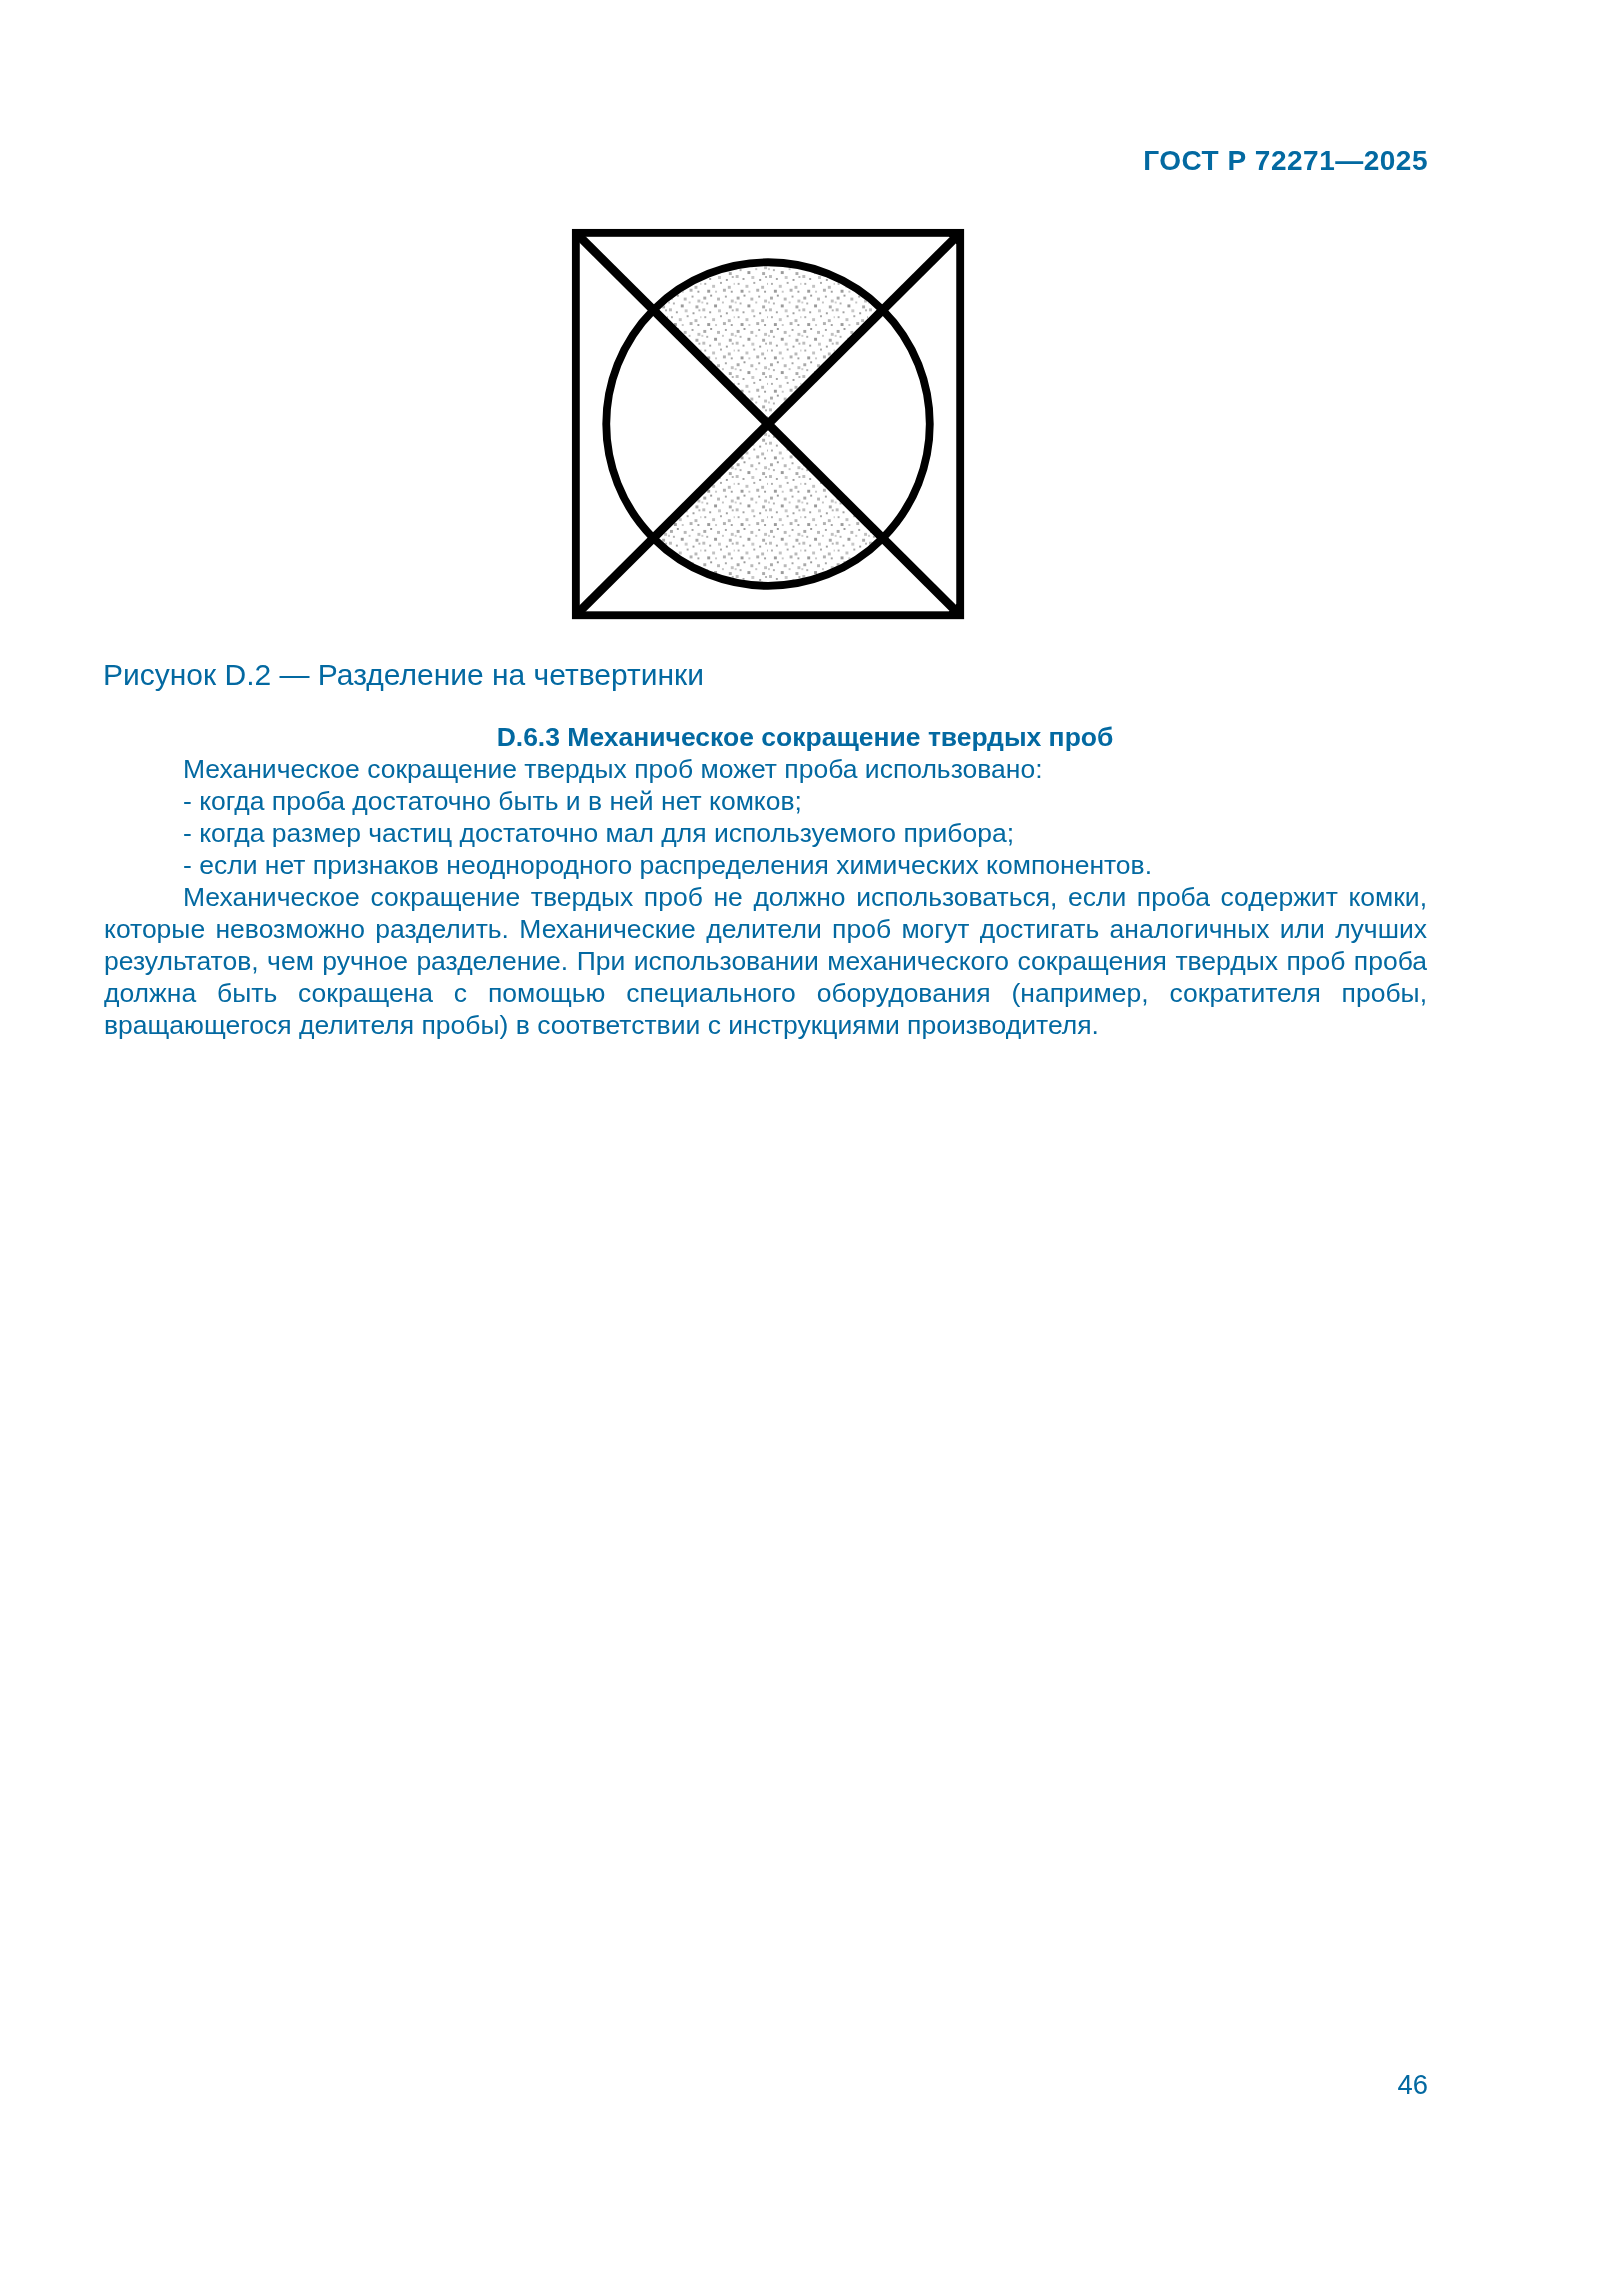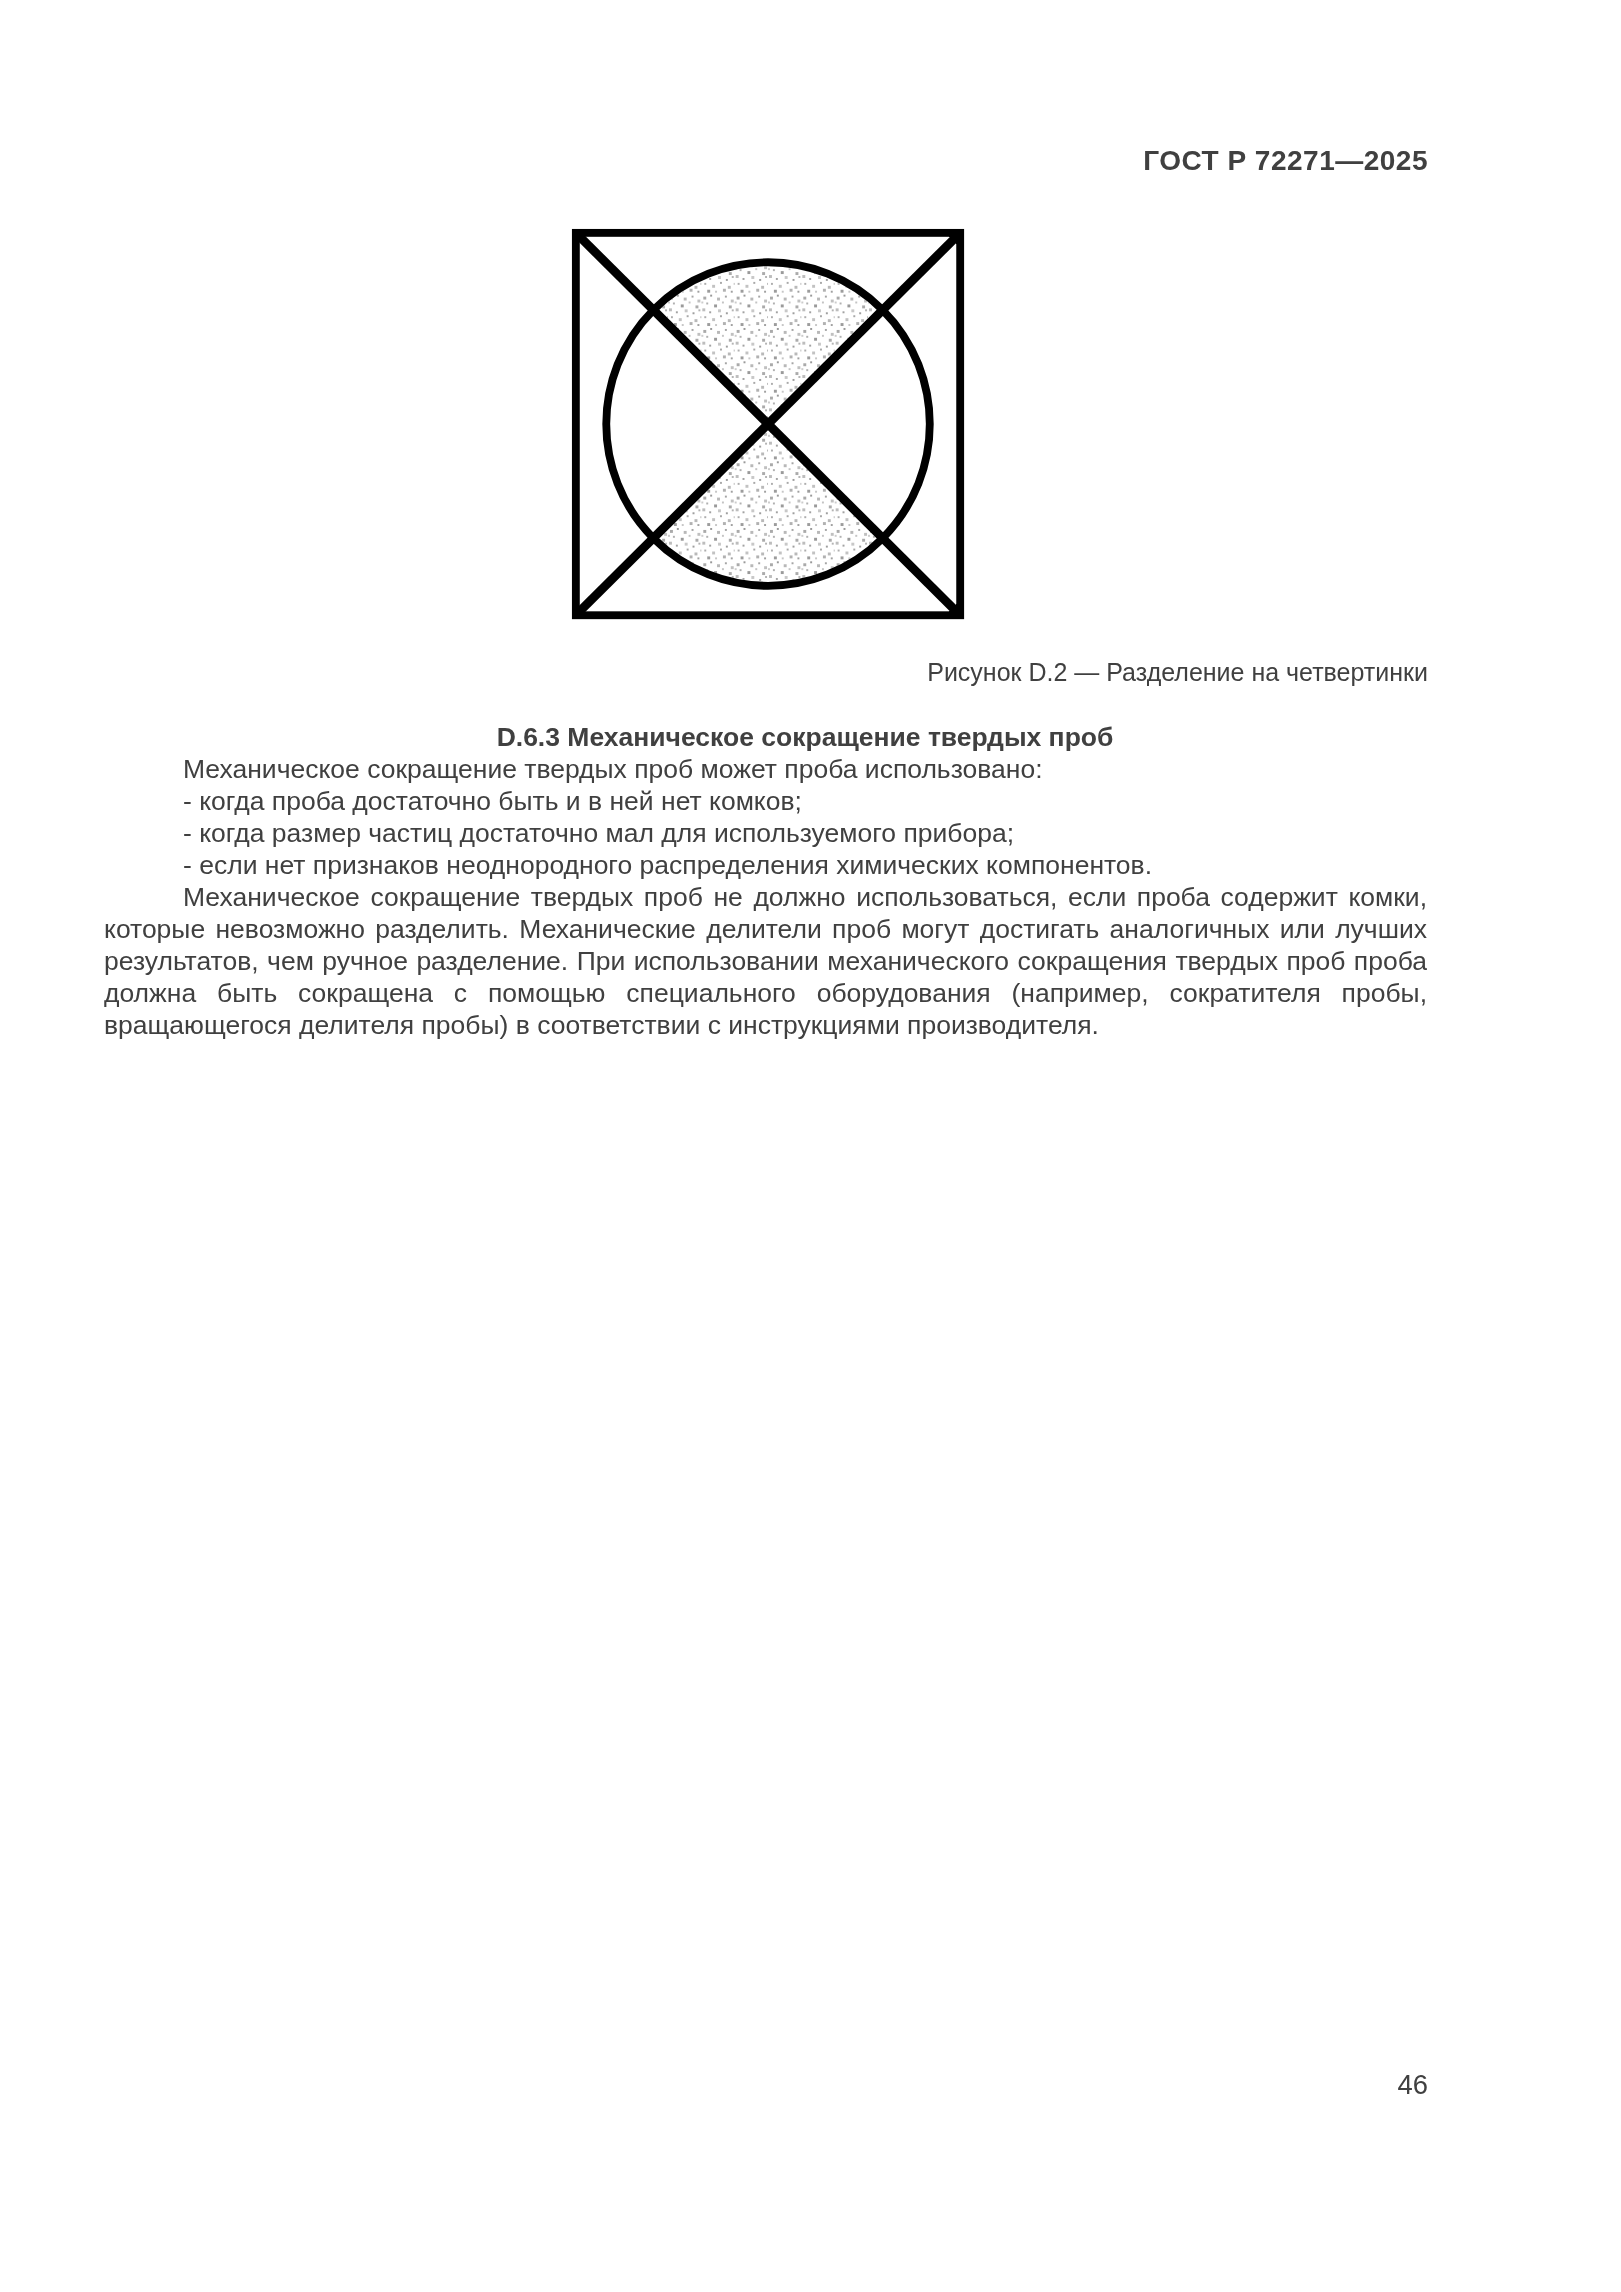--- a/index.html
+++ b/index.html
@@ -4,21 +4,21 @@
 <style>
   * { margin: 0; padding: 0; box-sizing: border-box; }
   html, body { background: #e8e8e8; }
   .page {
     position: relative;
     width: 1621px;
     height: 2293px;
     margin: 0 auto;
     background: #ffffff;
     font-family: "Liberation Sans", "DejaVu Sans", sans-serif;
-    color: #404040;
+    color: #0369a1;
     overflow: hidden;
   }
   .header-line {
     position: absolute;
     top: 145px;
     left: 103px;
     width: 1325px;
     text-align: right;
     font-size: 28px;
     font-weight: bold;
@@ -29,22 +29,22 @@
     left: 568px;
     top: 227px;
     width: 402px;
     height: 400px;
   }
   .figure-caption {
     position: absolute;
     top: 658px;
     left: 103px;
     width: 1325px;
-    text-align: right;
-    font-size: 25px;
+    text-align: left;
+    font-size: 30px;
   }
   .content {
     position: absolute;
     top: 721px;
     left: 104px;
     width: 1323px;
     font-size: 26.5px;
     line-height: 32px;
   }
   .content .heading {

